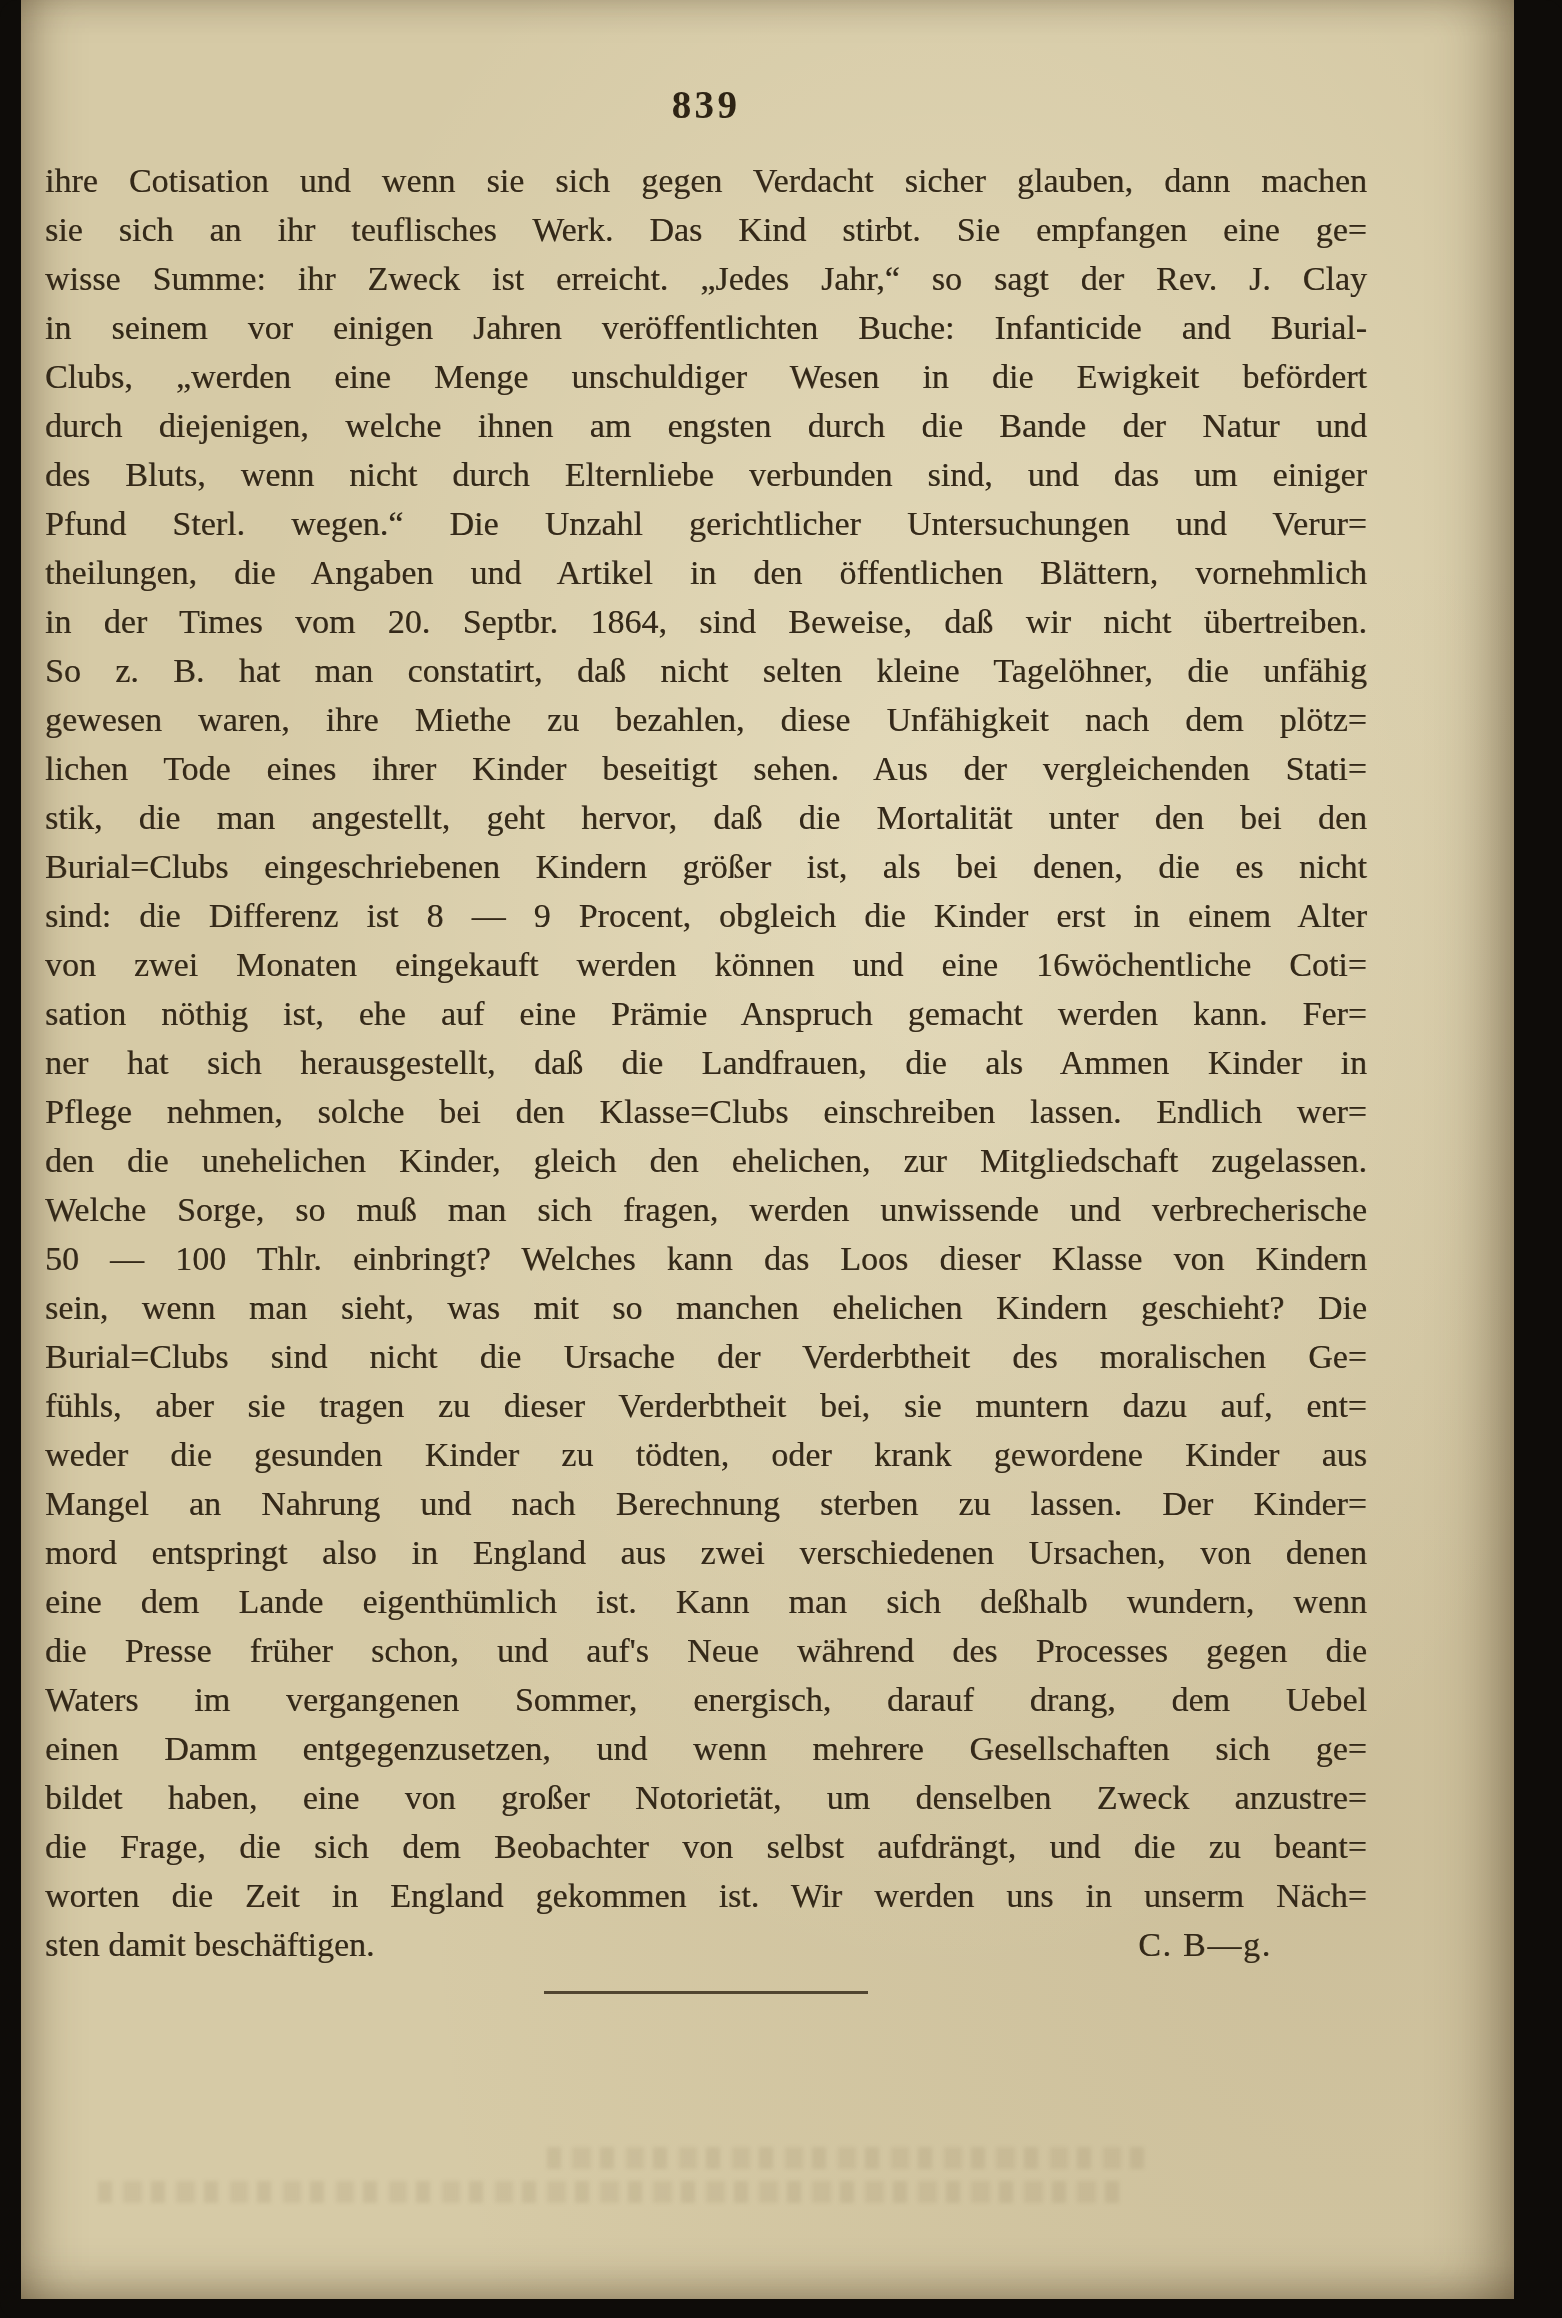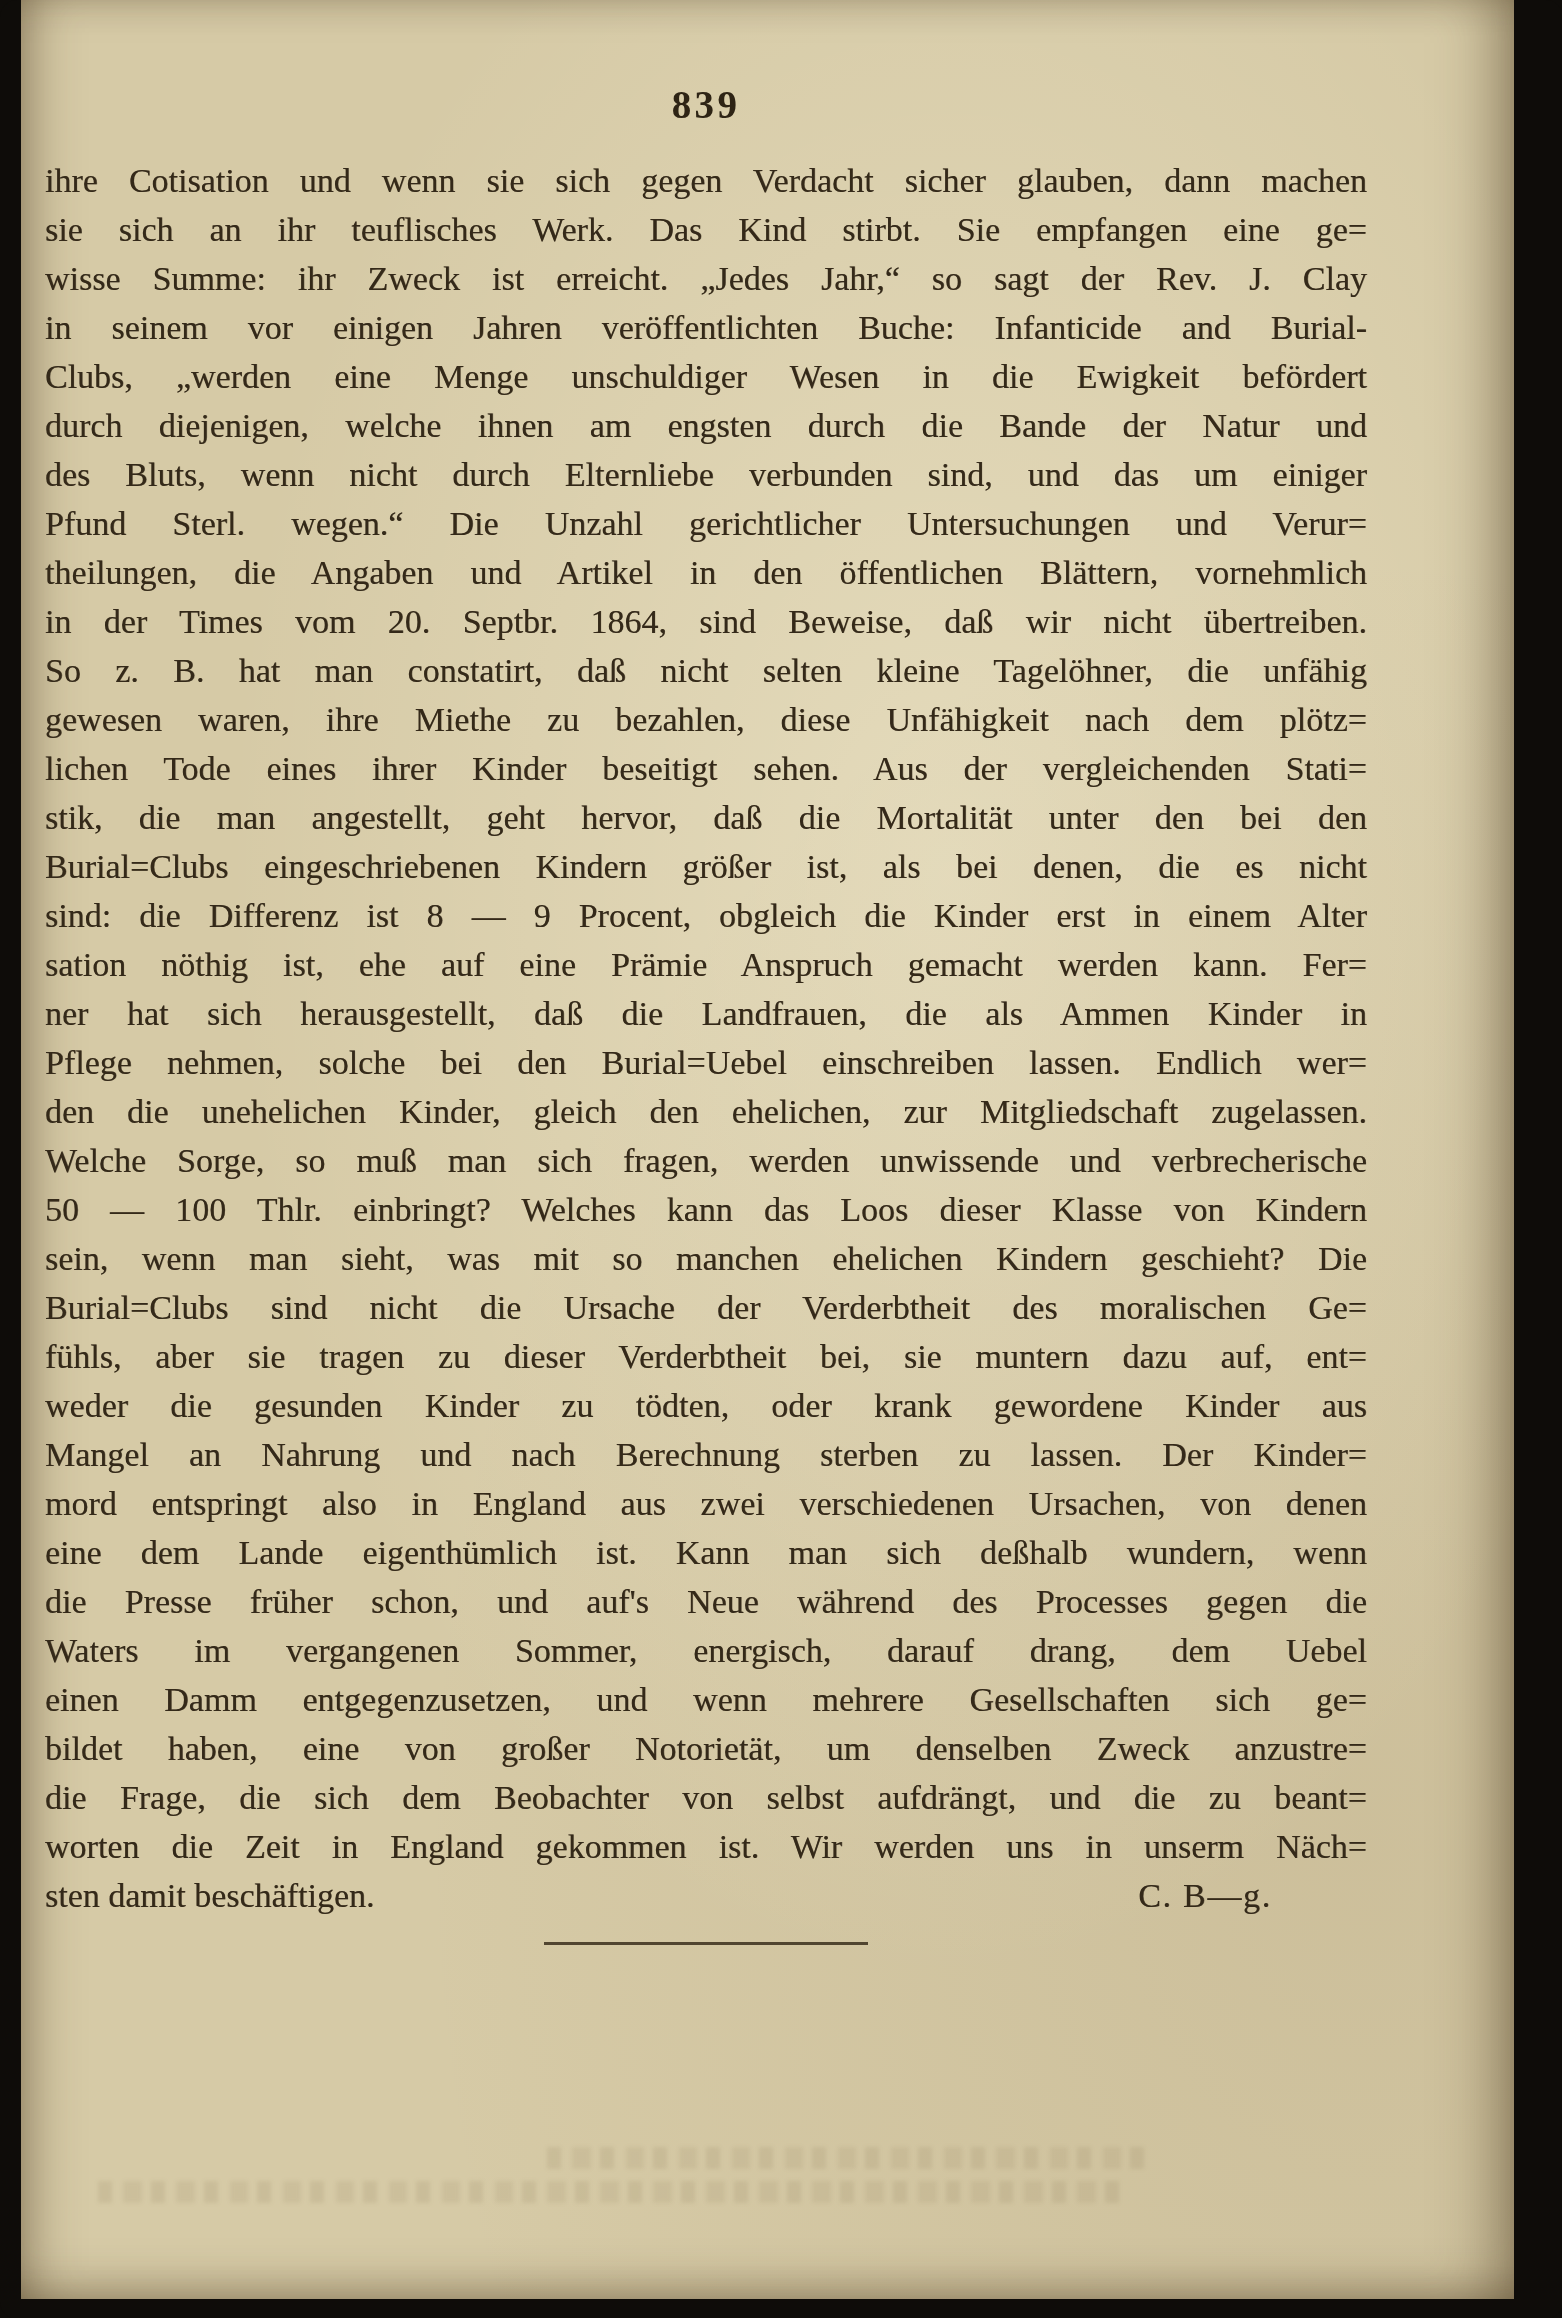--- a/index.html
+++ b/index.html
@@ -118,23 +118,24 @@
           <div class="line">des Bluts, wenn nicht durch Elternliebe verbunden sind, und das um einiger</div>
           <div class="line">Pfund Sterl. wegen.“  Die Unzahl gerichtlicher Untersuchungen und Verur=</div>
           <div class="line">theilungen, die Angaben und Artikel in den öffentlichen Blättern, vornehmlich</div>
           <div class="line">in der Times vom 20. Septbr. 1864, sind Beweise, daß wir nicht übertreiben.</div>
           <div class="line">So z. B. hat man constatirt, daß nicht selten kleine Tagelöhner, die unfähig</div>
           <div class="line">gewesen waren, ihre Miethe zu bezahlen, diese Unfähigkeit nach dem plötz=</div>
           <div class="line">lichen Tode eines ihrer Kinder beseitigt sehen.  Aus der vergleichenden Stati=</div>
           <div class="line">stik, die man angestellt, geht hervor, daß die Mortalität unter den bei den</div>
           <div class="line">Burial=Clubs eingeschriebenen Kindern größer ist, als bei denen, die es nicht</div>
           <div class="line">sind: die Differenz ist 8 — 9 Procent, obgleich die Kinder erst in einem Alter</div>
+          <div class="line">von zwei Monaten eingekauft werden können und eine 16wöchentliche Coti=</div>
           <div class="line">sation nöthig ist, ehe auf eine Prämie Anspruch gemacht werden kann.  Fer=</div>
           <div class="line">ner hat sich herausgestellt, daß die Landfrauen, die als Ammen Kinder in</div>
-          <div class="line">Pflege nehmen, solche bei den Burial=Uebel einschreiben lassen.  Endlich wer=</div>
+          <div class="line">Pflege nehmen, solche bei den Klasse=Clubs einschreiben lassen.  Endlich wer=</div>
           <div class="line">den die unehelichen Kinder, gleich den ehelichen, zur Mitgliedschaft zugelassen.</div>
           <div class="line">Welche Sorge, so muß man sich fragen, werden unwissende und verbrecherische</div>
           <div class="line">50 — 100 Thlr. einbringt?  Welches kann das Loos dieser Klasse von Kindern</div>
           <div class="line">sein, wenn man sieht, was mit so manchen ehelichen Kindern geschieht?  Die</div>
           <div class="line">Burial=Clubs sind nicht die Ursache der Verderbtheit des moralischen Ge=</div>
           <div class="line">fühls, aber sie tragen zu dieser Verderbtheit bei, sie muntern dazu auf, ent=</div>
           <div class="line">weder die gesunden Kinder zu tödten, oder krank gewordene Kinder aus</div>
           <div class="line">Mangel an Nahrung und nach Berechnung sterben zu lassen.  Der Kinder=</div>
           <div class="line">mord entspringt also in England aus zwei verschiedenen Ursachen, von denen</div>
           <div class="line">eine dem Lande eigenthümlich ist.  Kann man sich deßhalb wundern, wenn</div>

